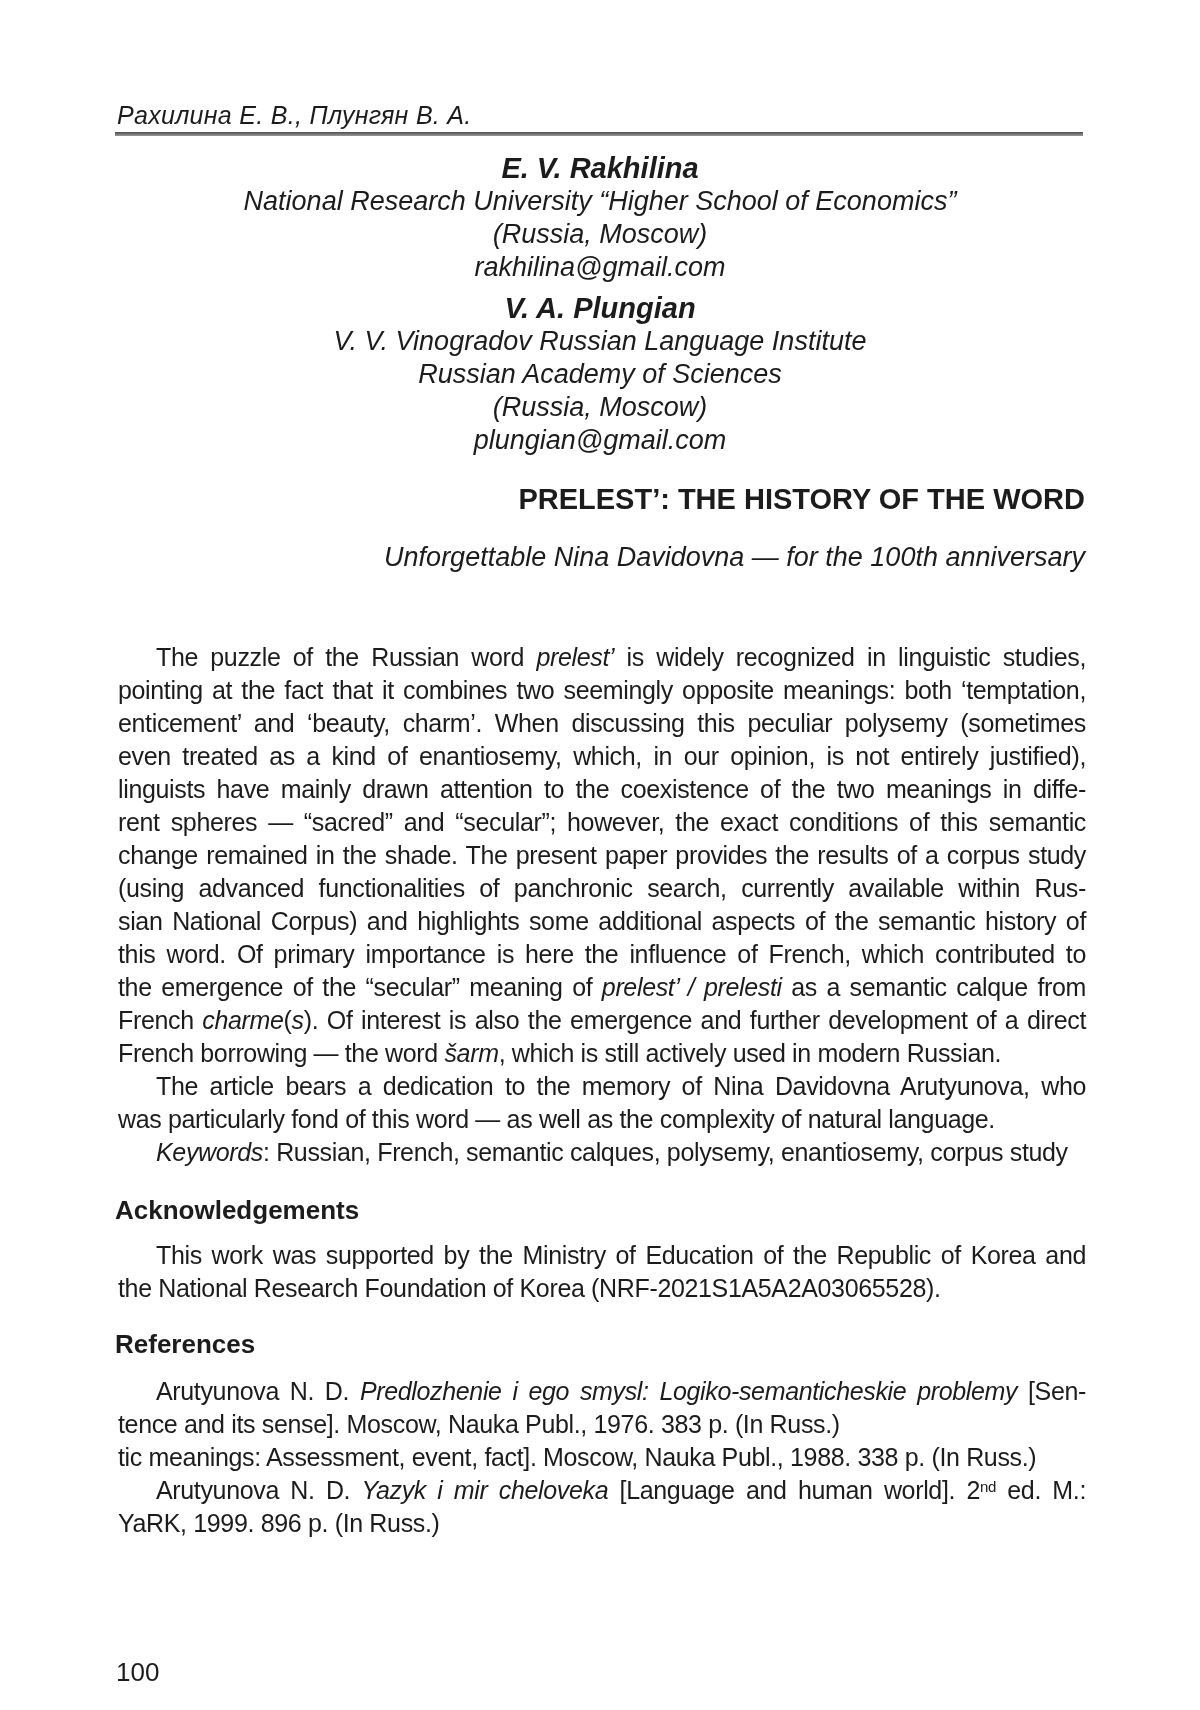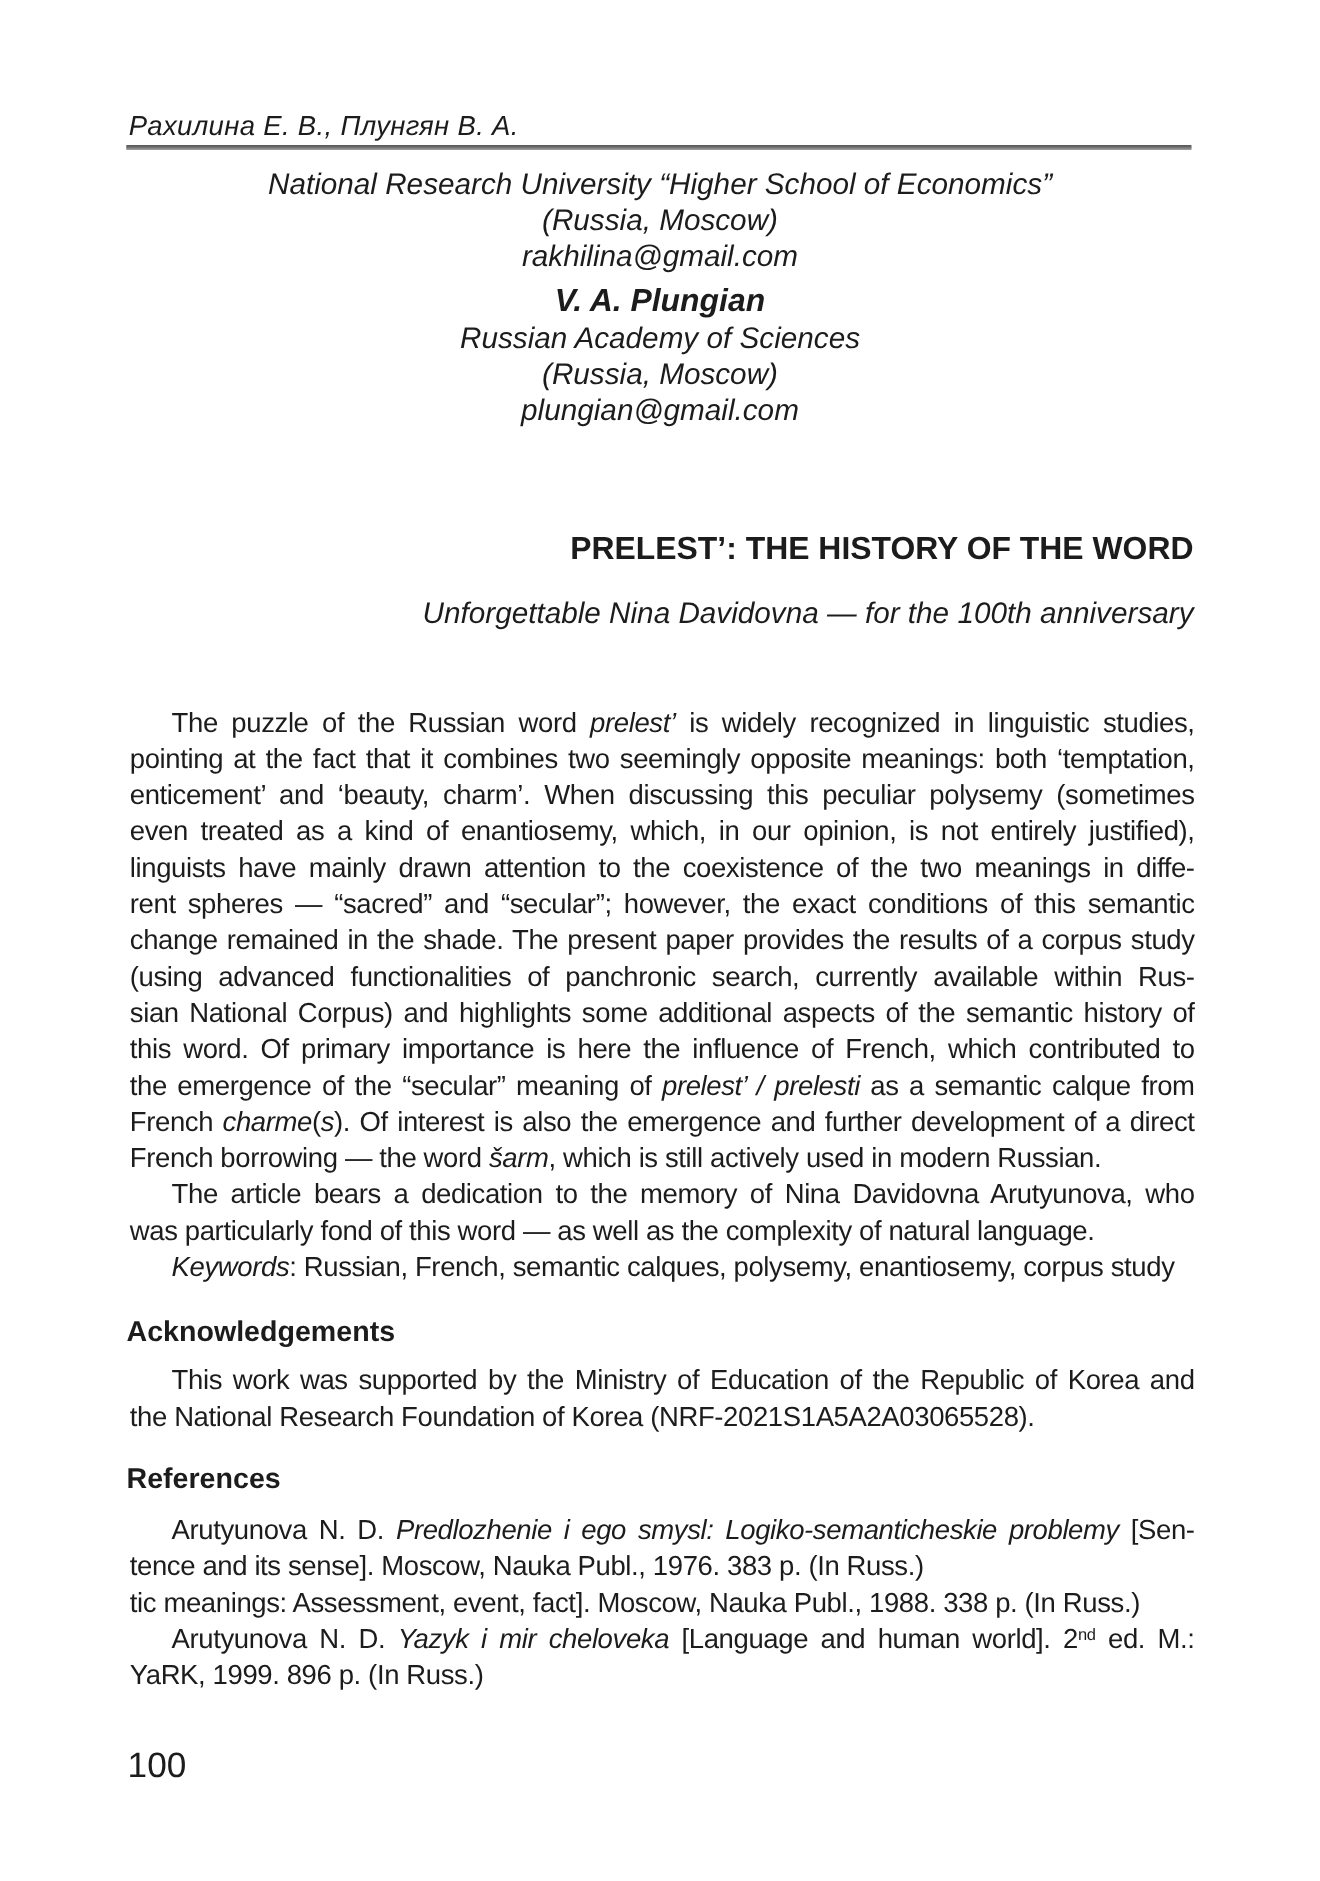--- a/index.html
+++ b/index.html
@@ -47,44 +47,46 @@
     text-align: justify; text-align-last: justify; white-space: nowrap;
   }
   .jline.first { text-indent: 38px; }
   .jline.last { text-align-last: left; }
   .sec-heading {
     position: absolute; left: 115px; width: 970px;
     text-align: left; font-weight: bold; font-size: 26px; line-height: 33px;
   }
   .ack-h { top: 1194px; }
   .ref-h { top: 1328px; }
-  .pageno { position: absolute; top: 1588px; left: 116px; font-size: 32px; line-height: 33px; }
+  .pageno { position: absolute; top: 1656px; left: 116px; font-size: 26px; line-height: 33px; }
   .it { font-style: italic; }
   sup { font-size: 0.6em; line-height: 0; vertical-align: 7px; }
 </style>
 </head>
 <body>
 
 <div class="page">
 
   <div class="running-header">Рахилина Е. В., Плунгян В. А.</div>
 
   <div class="rule"></div>
 
   <div class="authors">
     <div class="author">
+      <div class="author-name">E. V. Rakhilina</div>
       <div>
           <div class="aline"><span>National Research University “Higher School of Economics”</span></div>
           <div class="aline"><span>(Russia, Moscow)</span></div>
           <div class="aline"><span>rakhilina@gmail.com</span></div>
         </div>
     </div>
     <div class="author">
       <div class="author-name">V. A. Plungian</div>
       <div>
+          <div class="aline"><span>V. V. Vinogradov Russian Language Institute</span></div>
           <div class="aline"><span>Russian Academy of Sciences</span></div>
           <div class="aline"><span>(Russia, Moscow)</span></div>
           <div class="aline"><span>plungian@gmail.com</span></div>
         </div>
     </div>
   </div>
 
   <div class="title">PRELEST’: THE HISTORY OF THE WORD</div>
 
   <div class="dedication">Unforgettable Nina Davidovna — for the 100th anniversary</div>

